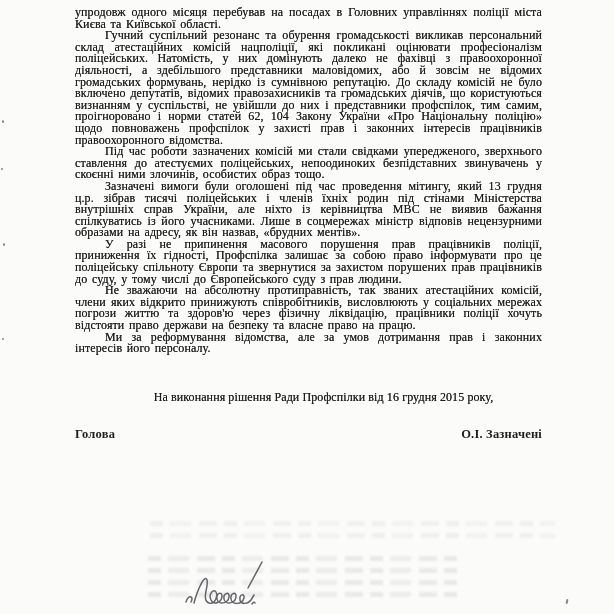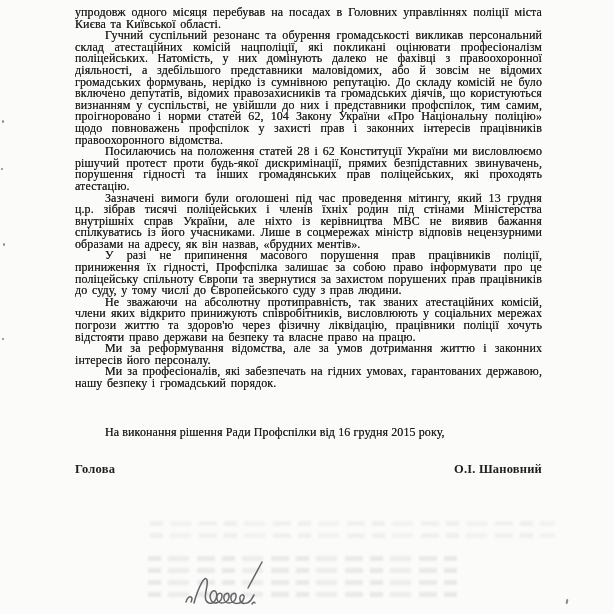--- a/index.html
+++ b/index.html
@@ -24,20 +24,21 @@
     text-shadow:0 0 0.5px rgba(10,10,10,0.75);
   }
   .body-text p.cont{text-indent:0;}
   .exec-line{
     margin:36px 0 12px 0;
     font-size:12px;
     line-height:12px;
     text-indent:30px;
     letter-spacing:0.1px;
     text-shadow:0 0 0.5px rgba(10,10,10,0.75);
+    text-align:center;
   }
   .sig-row{
     margin-top:24px;
     display:flex;
     justify-content:space-between;
     align-items:center;
     font-size:12.5px;
     font-weight:bold;
     letter-spacing:0.2px;
     position:relative;
@@ -80,33 +81,32 @@
   .s5{left:566px;top:599px;width:2px;height:5px;transform:rotate(12deg);border-radius:1px;}
 </style>
 </head>
 <body>
 
 <div class="page">
 
   <div class="body-text">
     <p class="cont">упродовж одного місяця перебував на посадах в Головних управліннях поліції міста Києва та Київської області.</p>
     <p>Гучний суспільний резонанс та обурення громадськості викликав персональний склад атестаційних комісій нацполіції, які покликані оцінювати професіоналізм поліцейських. Натомість, у них домінують далеко не фахівці з правоохоронної діяльності, а здебільшого представники маловідомих, або й зовсім не відомих громадських формувань, нерідко із сумнівною репутацію. До складу комісій не було включено депутатів, відомих правозахисників та громадських діячів, що користуються визнанням у суспільстві, не увійшли до них і представники профспілок, тим самим, проігноровано і норми статей 62, 104 Закону України «Про Національну поліцію» щодо повноважень профспілок у захисті прав і законних інтересів працівників правоохоронного відомства.</p>
-    <p>Посилаючись на положення статей 28 і 62 Конституції України ми висловлюємо рішучий протест проти будь-якої дискримінації, прямих безпідставних звинувачень, порушення гідності та інших громадянських прав поліцейських, які проходять атестацію.</p>
+    <p>Під час роботи зазначених комісій ми стали свідками упередженого, зверхнього ставлення до атестуємих поліцейських, непоодиноких безпідставних звинувачень у скоєнні ними злочинів, особистих образ тощо.</p>
     <p>Зазначені вимоги були оголошені під час проведення мітингу, який 13 грудня ц.р. зібрав тисячі поліцейських і членів їхніх родин під стінами Міністерства внутрішніх справ України, але ніхто із керівництва МВС не виявив бажання спілкуватись із його учасниками. Лише в соцмережах міністр відповів нецензурними образами на адресу, як він назвав, «брудних ментів».</p>
     <p>У разі не припинення масового порушення прав працівників поліції, приниження їх гідності, Профспілка залишає за собою право інформувати про це поліцейську спільноту Європи та звернутися за захистом порушених прав працівників до суду, у тому числі до Європейського суду з прав людини.</p>
     <p>Не зважаючи на абсолютну протиправність, так званих атестаційних комісій, члени яких відкрито принижують співробітників, висловлюють у соціальних мережах погрози життю та здоров'ю через фізичну ліквідацію, працівники поліції хочуть відстояти право держави на безпеку та власне право на працю.</p>
-    <p>Ми за реформування відомства, але за умов дотримання життю і законних інтересів його персоналу.</p>
-    <p>Ми за професіоналів, які забезпечать на гідних умовах, гарантованих державою, нашу безпеку і громадський порядок.</p>
+    <p>Ми за реформування відомства, але за умов дотримання прав і законних інтересів його персоналу.</p>
   </div>
 
   <p class="exec-line">На виконання рішення Ради Профспілки від 16 грудня 2015 року,</p>
 
   <div class="sig-row">
     <span>Голова</span>
-    <span>О.І. Шановний</span>
+    <span>О.І. Зазначені</span>
   </div>
 
   <svg class="signature-svg" viewBox="0 0 104 54">
     <g fill="none" stroke="#4a4a52" stroke-width="1.5" stroke-linecap="round" opacity="0.85">
       <path d="M84,4 L70,30"></path>
       <path d="M8,44 q2,-6 5,-5 q2,1 0,5"></path>
       <path d="M16,45 C20,30 27,16 29,22 C31,28 23,42 31,45 C37,47 40,38 38,34 C36,30 30,36 33,42 C36,48 44,44 44,38 C44,33 38,35 39,41 C40,47 50,46 51,39 C52,33 45,35 46,41 C47,47 57,46 58,39 C59,33 52,35 53,41 C54,47 64,47 66,40 C67,35 61,36 62,42 C63,47 70,46 73,42 L76,37"></path>
       <path d="M74,46 q2,-3 3,-1"></path>
     </g>
   </svg>

